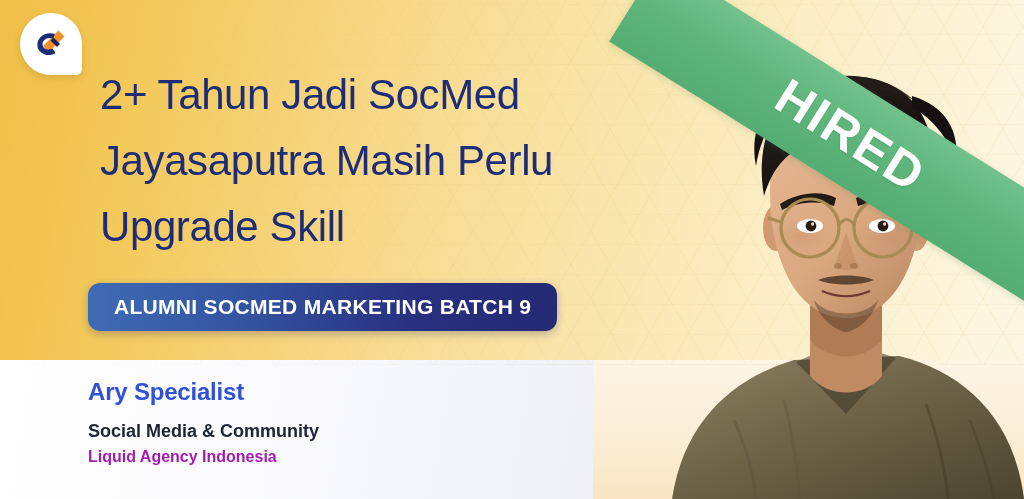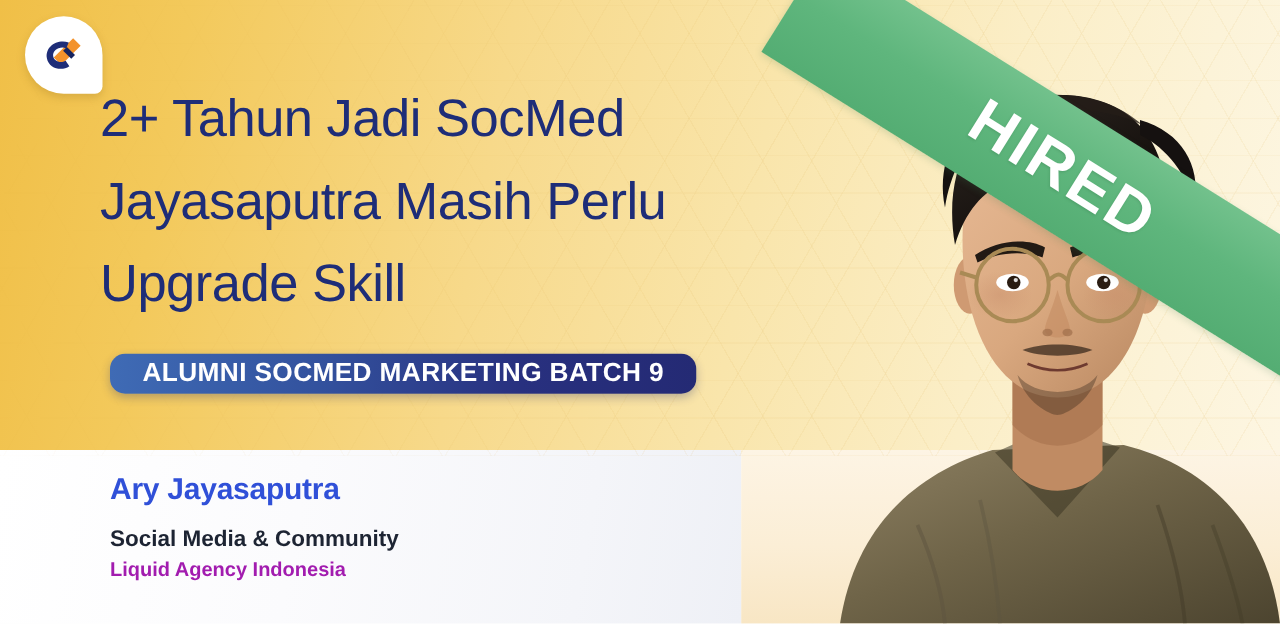--- a/index.html
+++ b/index.html
@@ -77,33 +77,33 @@
     letter-spacing:2px;
     font-family:"Liberation Sans", sans-serif;
     text-shadow:0 1px 2px rgba(40,100,60,.22);
   }
 
   
   .photo { position:absolute; right:0; top:0; width:360px; height:499px; overflow:hidden; }
 
   
   .headline {
-    position:absolute; left:80px; top:62px; width:520px;
+    position:absolute; left:100px; top:62px; width:520px;
     color:#1e2d78;
     font-size:42px;
     line-height:66px;
     letter-spacing:-.4px;
   }
   .headline .lite { font-weight:400; }
   .headline .bold { font-weight:normal; }
 
   
   .badge {
     position:absolute; left:88px; top:283px;
-    height:32px;
+    height:48px;
     display:flex; align-items:center; justify-content:center;
     padding:0 26px;
     border-radius:12px;
     background:linear-gradient(90deg,#3f6bb5 0%,#33529e 35%,#28307f 70%,#242a74 100%);
     box-shadow:0 3px 8px rgba(40,50,110,.30);
   }
   .badge-text {
     color:#ffffff;
     font-size:21px;
     font-weight:bold;
@@ -255,18 +255,18 @@
     <div>
       <span class="bold">Upgrade Skill</span>
     </div>
   </div>
 
   <div class="badge">
     <span class="badge-text">ALUMNI SOCMED MARKETING BATCH 9</span>
   </div>
 
   <div class="person">
-    <div class="person-name">Ary Jayasaputra</div>
+    <div class="person-name">Ary Specialist</div>
     <div class="person-role">Social Media &amp; Community</div>
     <div class="person-company">Liquid Agency Indonesia</div>
   </div>
 
 </div>
 
 </body></html>

